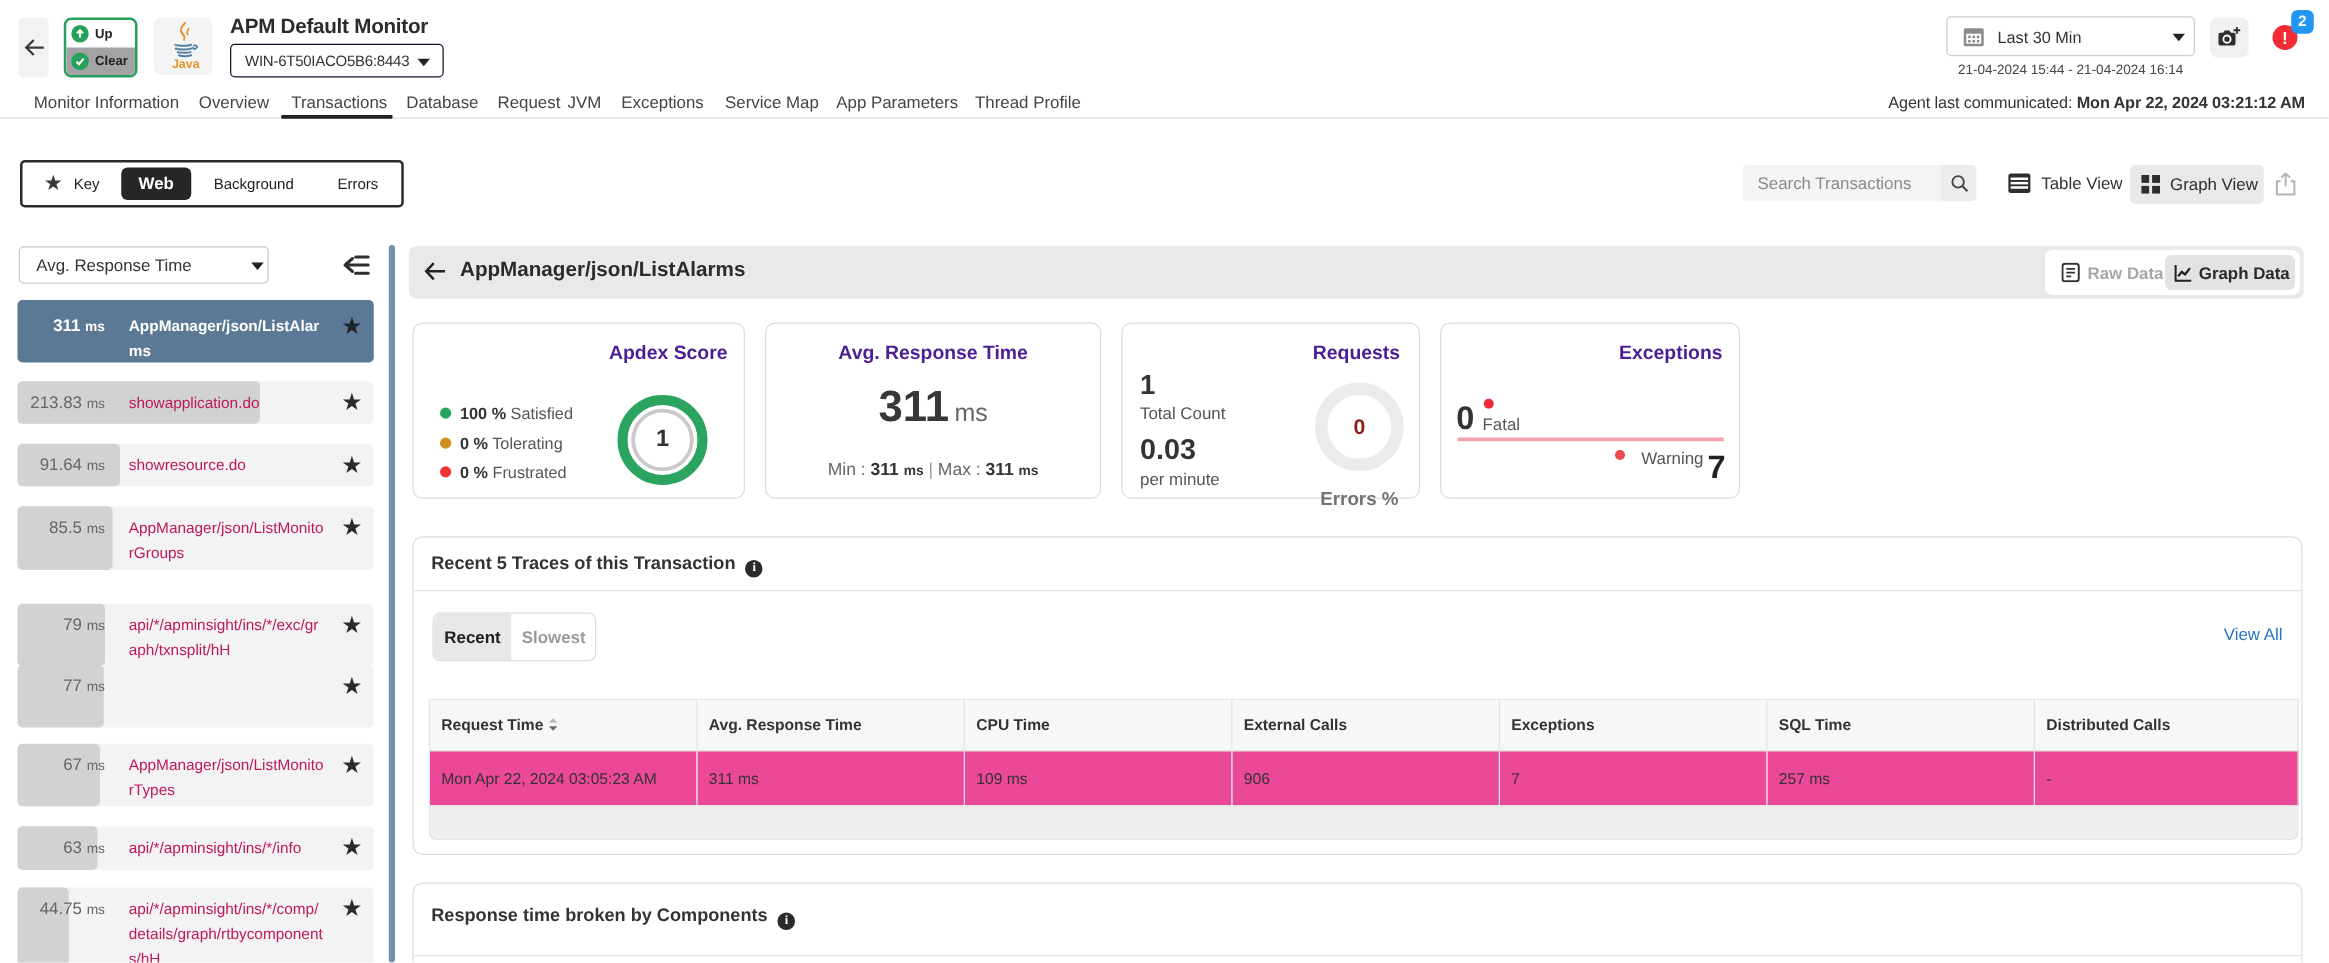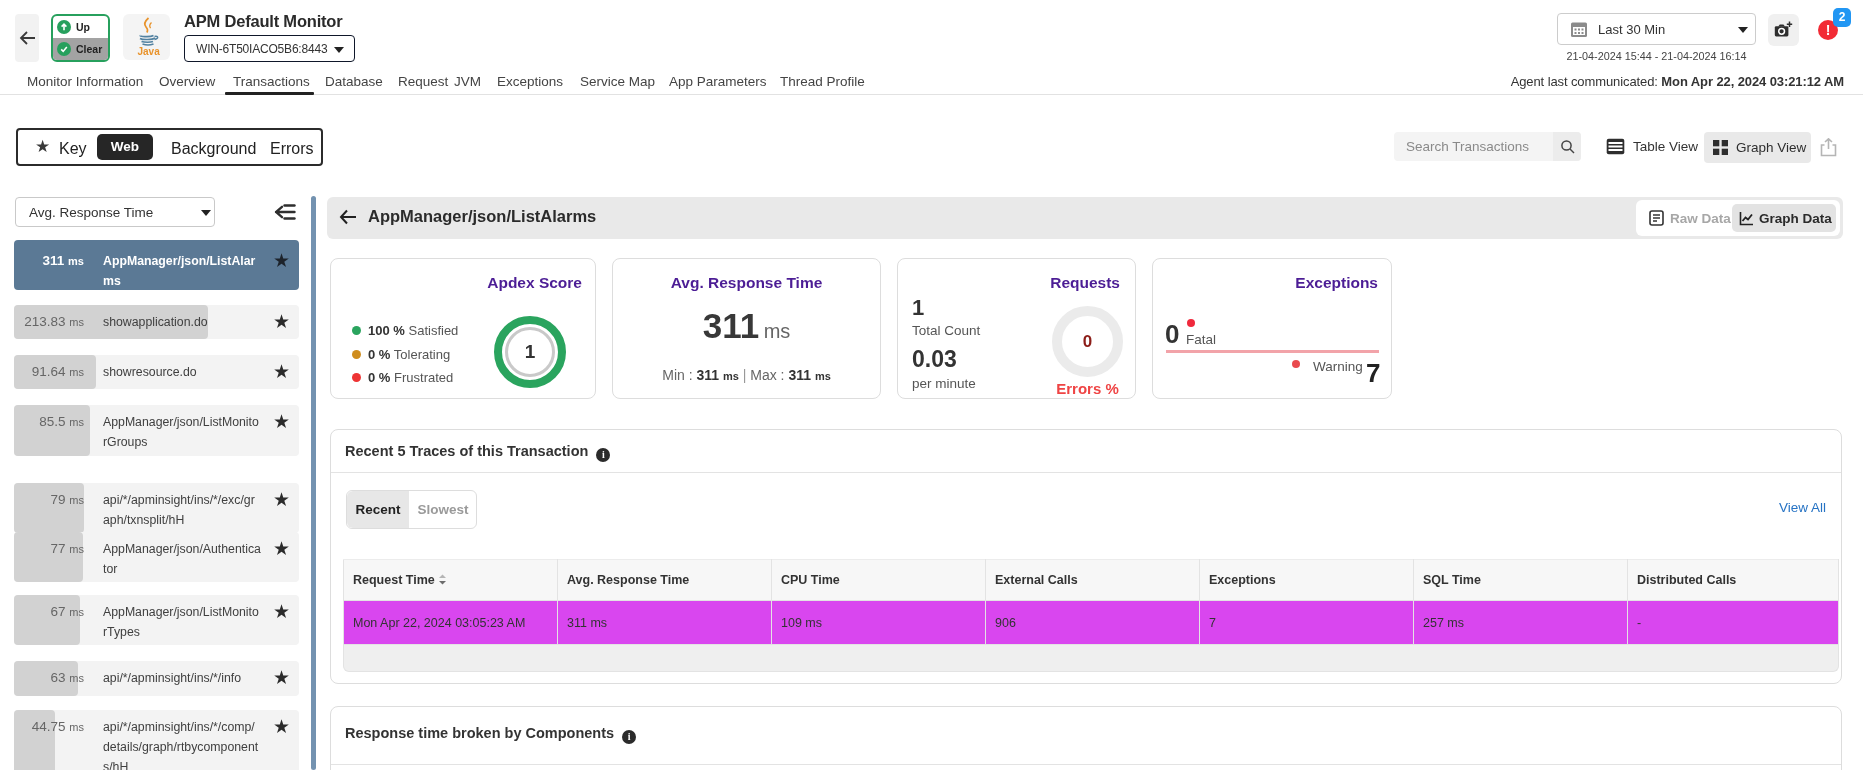--- a/index.html
+++ b/index.html
@@ -39,21 +39,21 @@
 .nav { left:0; top:72px; width:1863px; height:22px; font-size:13.5px; color:#444; }
 .nav span { position:absolute; top:2px; }
 .navline { left:0; top:94px; width:1863px; height:1px; background:#e2e2e2; }
 .navunder { left:225px; top:92px; width:89px; height:3px; background:#222; border-radius:1px; }
 .agent { right:19px; top:74px; font-size:13px; letter-spacing:-0.1px; color:#333; }
 
 
 .seg { left:16px; top:128px; width:307px; height:38px; border:2px solid #2b2b2b; border-radius:4px;
   background:#fff; }
 .seg .star { position:absolute; left:17px; top:6px; font-size:17px; color:#3a3a3a; }
-.seg .lbl { position:absolute; top:10px; font-size:16px; color:#222; }
+.seg .lbl { position:absolute; top:10px; font-size:12px; color:#222; }
 .webchip { position:absolute; left:79px; top:4px; width:56px; height:26px; background:#262626;
   border-radius:5px; color:#fff; font-weight:bold; font-size:13.5px; text-align:center; line-height:26px; }
 .search { left:1394px; top:132px; width:187px; height:29px; background:#f4f4f4; border-radius:4px; }
 .search .ph { position:absolute; left:12px; top:7px; font-size:13.5px; color:#8a8a8a; }
 .search .mag { position:absolute; right:0; top:0; width:28px; height:29px; background:#ececec;
   border-radius:0 4px 4px 0; display:flex; align-items:center; justify-content:center; }
 .tview { left:1606px; top:138px; display:flex; align-items:center; gap:8px; font-size:13.5px; color:#333; }
 .gview { left:1704px; top:132px; width:107px; height:31px; background:#e9e9e9; border-radius:4px;
   display:flex; align-items:center; gap:8px; padding-left:9px; font-size:13.5px; color:#2e2e2e; }
 .share { left:1820px; top:138px; }
@@ -61,21 +61,21 @@
 
 .sortdd { left:15px; top:197px; width:200px; height:30px; border:1px solid #c9c9c9; border-radius:4px;
   background:#fff; font-size:13.5px; color:#333; display:flex; align-items:center; padding-left:13px; }
 .collapse { }
 .vscroll { left:311px; top:196px; width:5px; height:574px; background:#7392b0; border-radius:3px; }
 
 .lrow { left:14px; width:285px; background:#f3f3f3; border-radius:4px; }
 .lrow .bar { position:absolute; left:0; top:0; bottom:0; background:#d2d2d2; border-radius:4px; }
 .lrow .tnum { position:absolute; right:215px; top:9px; font-size:13.5px; color:#666; white-space:nowrap; }
 .lrow .tnum small { font-size:11px; }
-.lrow .nm { position:absolute; left:89px; top:7px; width:180px; font-size:13.5px; color:#404040;
+.lrow .nm { position:absolute; left:89px; top:7px; width:180px; font-size:13.5px; color:#be185d;
   line-height:20px; white-space:nowrap; font-size:12.3px; }
 .lrow .st { position:absolute; right:9px; top:5px; font-size:19px; color:#2b2b2b; }
 .lrow.sel { background:#5b7995; }
 .lrow.sel .tnum { color:#fff; font-weight:bold; }
 .lrow.sel .nm { color:#fff; font-weight:bold; }
 .lrow.sel .st { color:#1d232b; }
 
 
 .grayband { left:327px; top:197px; width:1516px; height:42px; background:#e9e9e9; border-radius:6px; }
 .bandtitle { left:368px; top:207px; font-size:16.5px; font-weight:bold; color:#2b2b2b; }
@@ -100,21 +100,21 @@
 .rstoggle .rec { position:absolute; left:0; top:0; width:62px; height:37px; background:#e7e7e7;
   border-radius:6px 0 0 6px; font-size:13.5px; font-weight:bold; color:#222; text-align:center; line-height:37px; }
 .rstoggle .slo { position:absolute; left:62px; top:0; width:68px; height:37px; font-size:13.5px;
   font-weight:bold; color:#9a9a9a; text-align:center; line-height:37px; }
 .viewall { position:absolute; right:15px; top:70px; font-size:13.5px; color:#2673c4; }
 
 table.tr { position:absolute; left:12px; top:129px; width:1496px; border-collapse:collapse;
   font-size:12.5px; color:#333; }
 table.tr th, table.tr td { border:1px solid #e3e3e3; text-align:left; padding:0 0 0 9px; }
 table.tr th { height:41px; background:#f7f7f7; font-size:12.5px; border-top:1px solid #ececec; }
-table.tr td { height:44px; background:#d946ef; }
+table.tr td { height:44px; background:#ec4899; }
 .tfoot { position:absolute; left:12px; top:215px; width:1496px; height:27px; background:#efefef;
   border:1px solid #e3e3e3; border-top:none; border-radius:0 0 6px 6px; }
 </style>
 </head>
 <body>
 
 <div class="abs backbtn">
     <svg width="17" height="14" viewBox="0 0 17 14">
       <path d="M8 1 L2 7 L8 13 M2 7 L16 7" stroke="#3a3a3a" stroke-width="1.8" fill="none"></path>
     </svg>
@@ -265,21 +265,20 @@
 </div>
 <div class="abs lrow" style="top:469px; height:50px;margin-top:14px;">
   <span class="bar" style="width:70px"></span>
   <span class="tnum">79 <small>ms</small></span>
   <span class="nm">api/*/apminsight/ins/*/exc/gr<br>aph/txnsplit/hH</span>
   <span class="st">★</span>
 </div>
 <div class="abs lrow" style="top:532px; height:50px;">
   <span class="bar" style="width:69px"></span>
   <span class="tnum">77 <small>ms</small></span>
-  <span class="nm">AppManager/json/Authentica<br>tor</span>
   <span class="st">★</span>
 </div>
 <div class="abs lrow" style="top:595px; height:50px;">
   <span class="bar" style="width:66px"></span>
   <span class="tnum">67 <small>ms</small></span>
   <span class="nm">AppManager/json/ListMonito<br>rTypes</span>
   <span class="st">★</span>
 </div>
 <div class="abs lrow" style="top:661px; height:35px;">
   <span class="bar" style="width:64px"></span>
@@ -322,21 +321,21 @@
   <div style="position:absolute; left:0; right:0; top:47px; text-align:center; color:#383838;"><span style="font-size:35px; font-weight:bold;">311</span> <span style="font-size:20px; color:#666; font-weight:normal;">ms</span></div>
   <div style="position:absolute; left:0; right:0; top:108px; text-align:center; font-size:14px; color:#666;">Min : <b style="color:#333">311 <span style="font-size:11px">ms</span></b> <span style="color:#999">|</span> Max : <b style="color:#333">311 <span style="font-size:11px">ms</span></b></div>
 </div>
 <div class="abs card" style="left:897px; width:239px;">
   <span class="ctitle" style="right:15px; top:15px;">Requests</span>
   <div style="position:absolute; left:14px; top:36px; font-size:22px; font-weight:bold; color:#333;">1</div>
   <div style="position:absolute; left:14px; top:64px; font-size:13.5px; color:#555;">Total Count</div>
   <div style="position:absolute; left:14px; top:87px; font-size:23px; font-weight:bold; color:#333;">0.03</div>
   <div style="position:absolute; left:14px; top:117px; font-size:13.5px; color:#555;">per minute</div>
   <div style="position:absolute; left:154px; top:47px; width:71px; height:71px; border-radius:50%; border:10px solid #ebebeb; text-align:center; line-height:51px; font-size:17px; font-weight:bold; color:#8c1d18;">0</div>
-  <div style="position:absolute; left:154px; top:121px; width:71px; text-align:center; font-size:15px; font-weight:bold; color:#ef4444;">Errors %</div>
+  <div style="position:absolute; left:154px; top:132px; width:71px; text-align:center; font-size:15px; font-weight:bold; color:#737373;">Errors %</div>
 </div>
 <div class="abs card" style="left:1152px; width:240px;">
   <span class="ctitle" style="right:13px; top:15px;">Exceptions</span>
   <div style="position:absolute; left:12px; top:60px; font-size:26px; font-weight:bold; color:#333;">0</div>
   <div style="position:absolute; left:34px; top:60px; width:8px; height:8px; border-radius:50%; background:#f0293c;"></div>
   <div style="position:absolute; left:33px; top:73px; font-size:13.5px; color:#555;">Fatal</div>
   <div style="position:absolute; left:13px; top:91px; width:213px; height:3px; background:#f2a3a9;"></div>
   <div style="position:absolute; left:139px; top:101px; width:8px; height:8px; border-radius:50%; background:#e94a4e;"></div>
   <div style="position:absolute; left:160px; top:100px; font-size:13.5px; color:#555;">Warning</div>
   <div style="position:absolute; left:213px; top:99px; font-size:26px; font-weight:bold; color:#222;">7</div>

